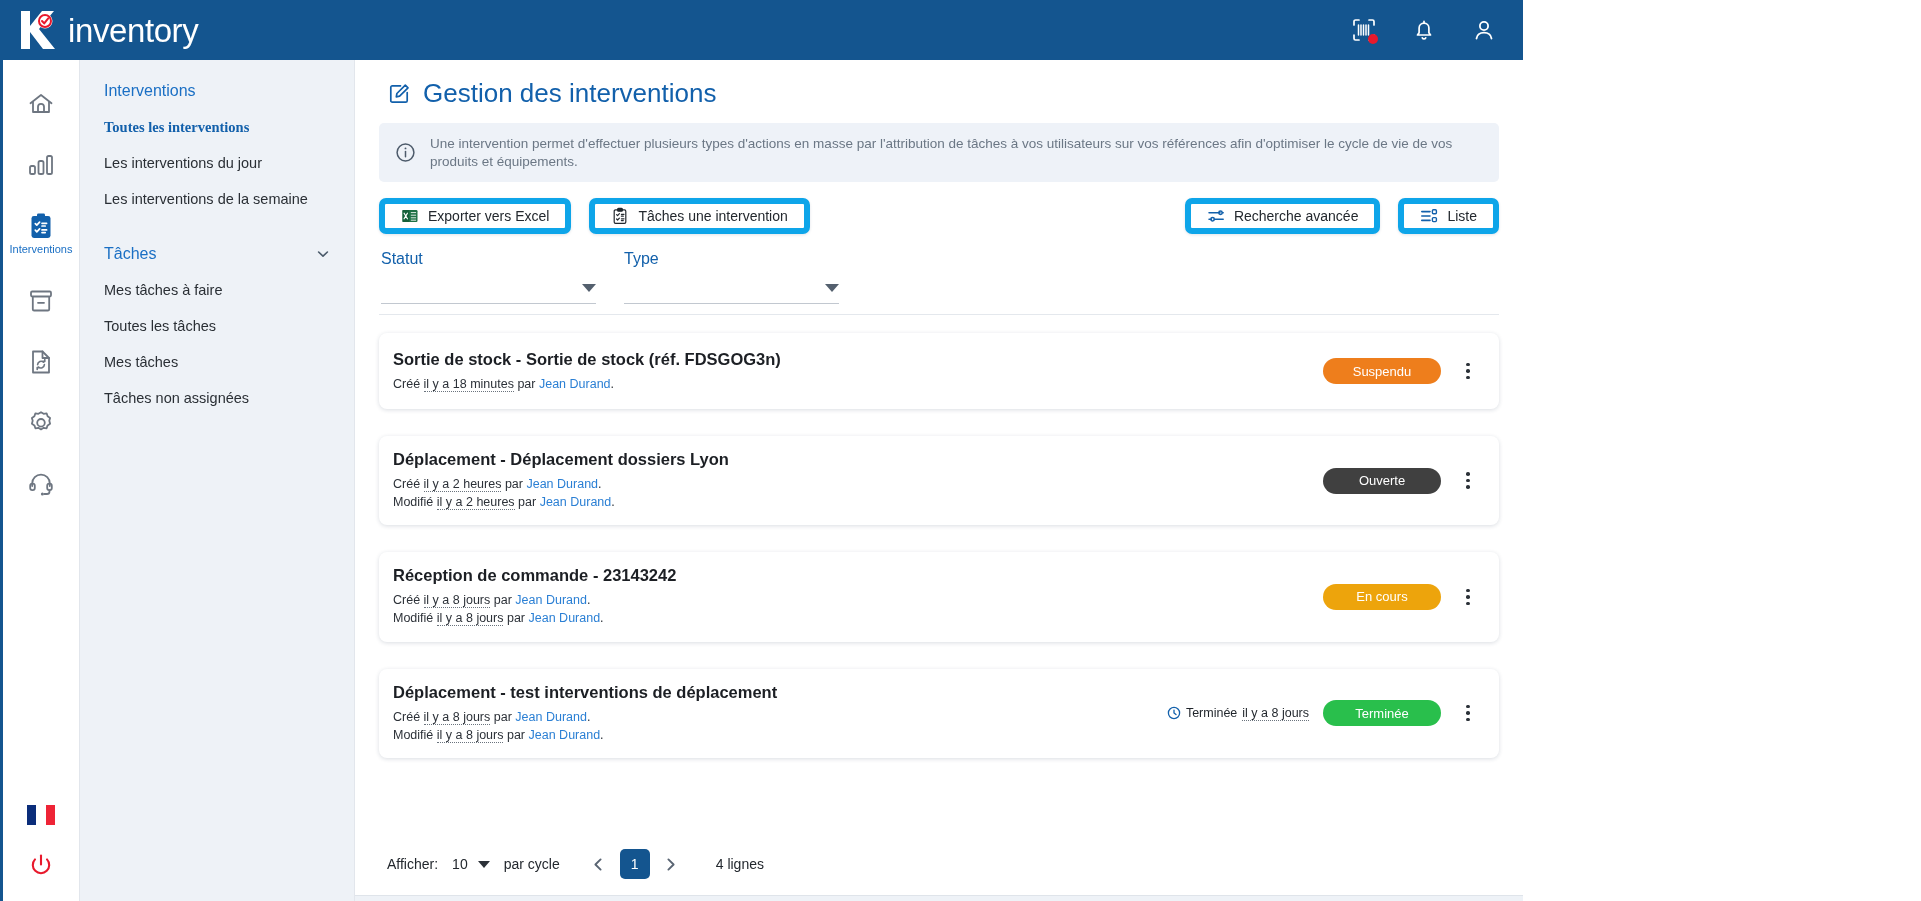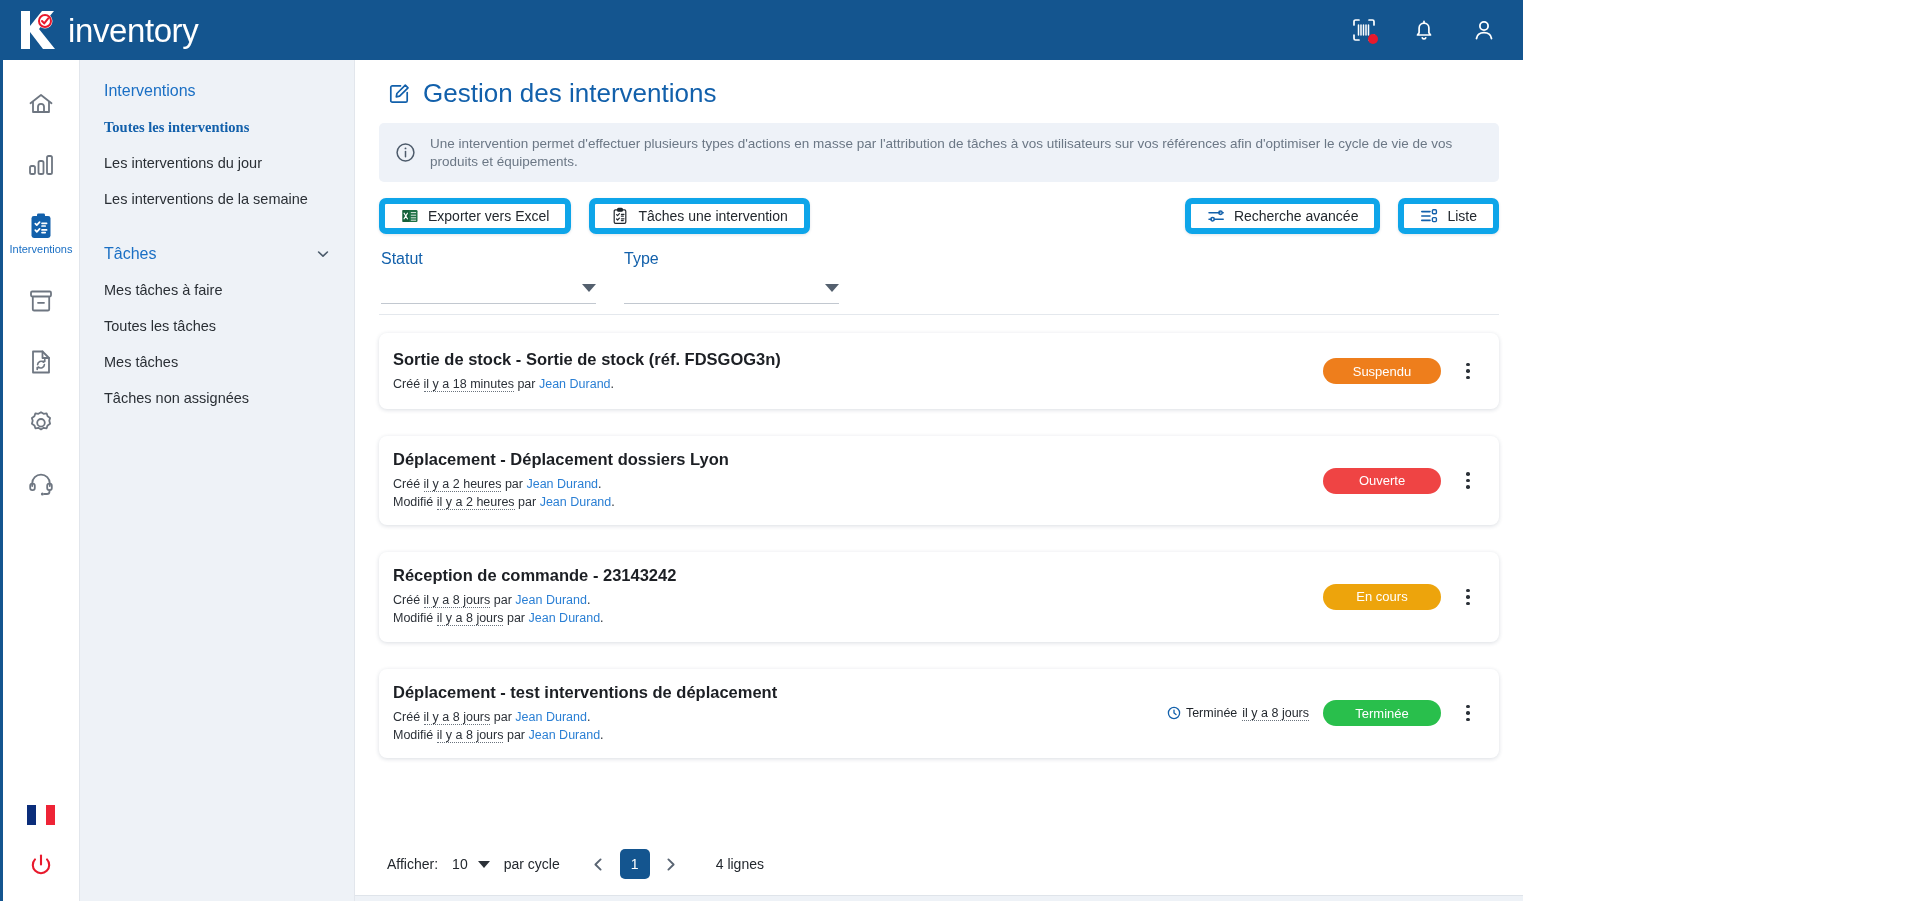--- a/index.html
+++ b/index.html
@@ -481,21 +481,21 @@
               <span class="user">Jean Durand</span>.
             </div>
             <div class="row-meta">
               <span>Modifié</span>
               <span class="rel">il y a 2 heures</span>
               <span>par</span>
               <span class="user">Jean Durand</span>.
             </div>
           </div>
           <div class="row-right">
-            <span class="badge" style="background: #ef4444;">Ouverte</span>
+            <span class="badge" style="background: #404040;">Ouverte</span>
             <span class="kebab">
                 <i></i>
                 <i></i>
                 <i></i>
               </span>
           </div>
         </div>
 
         <div class="row-card">
           <div class="row-main">

